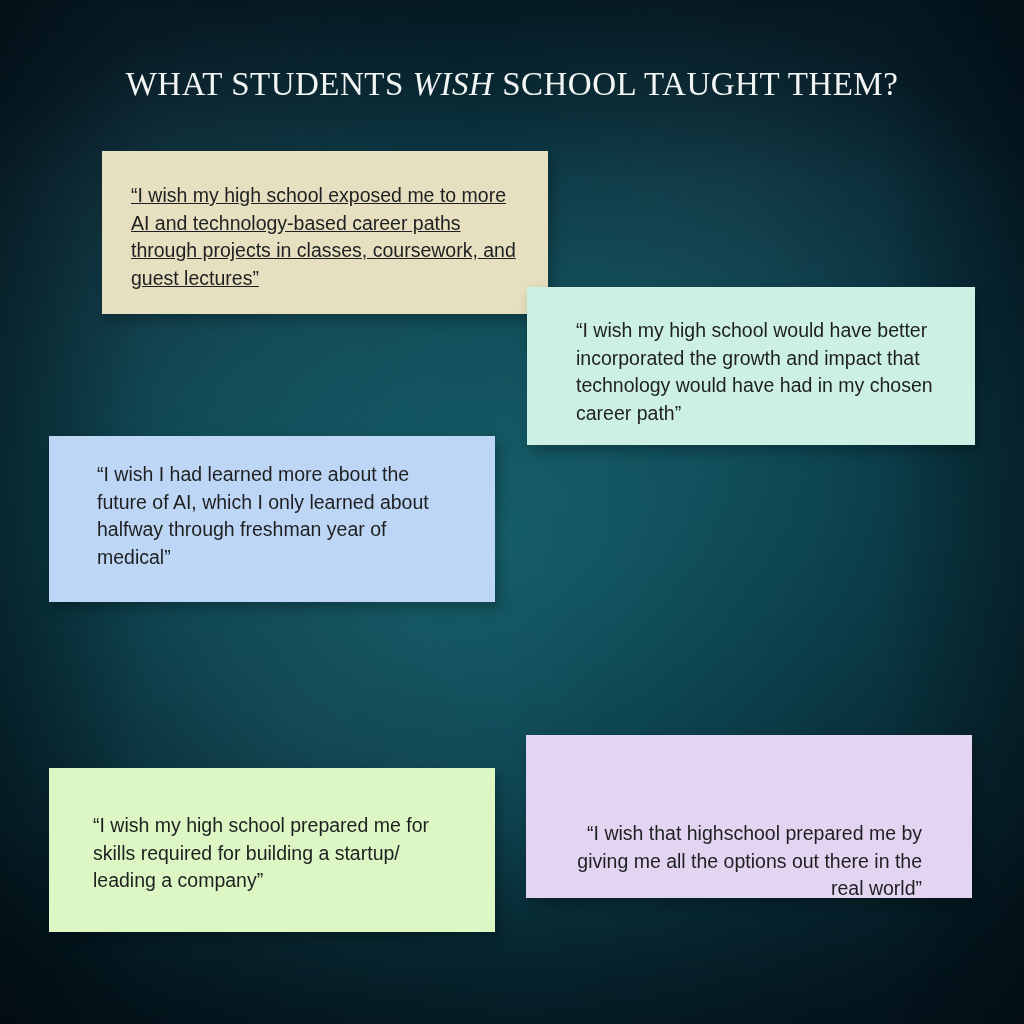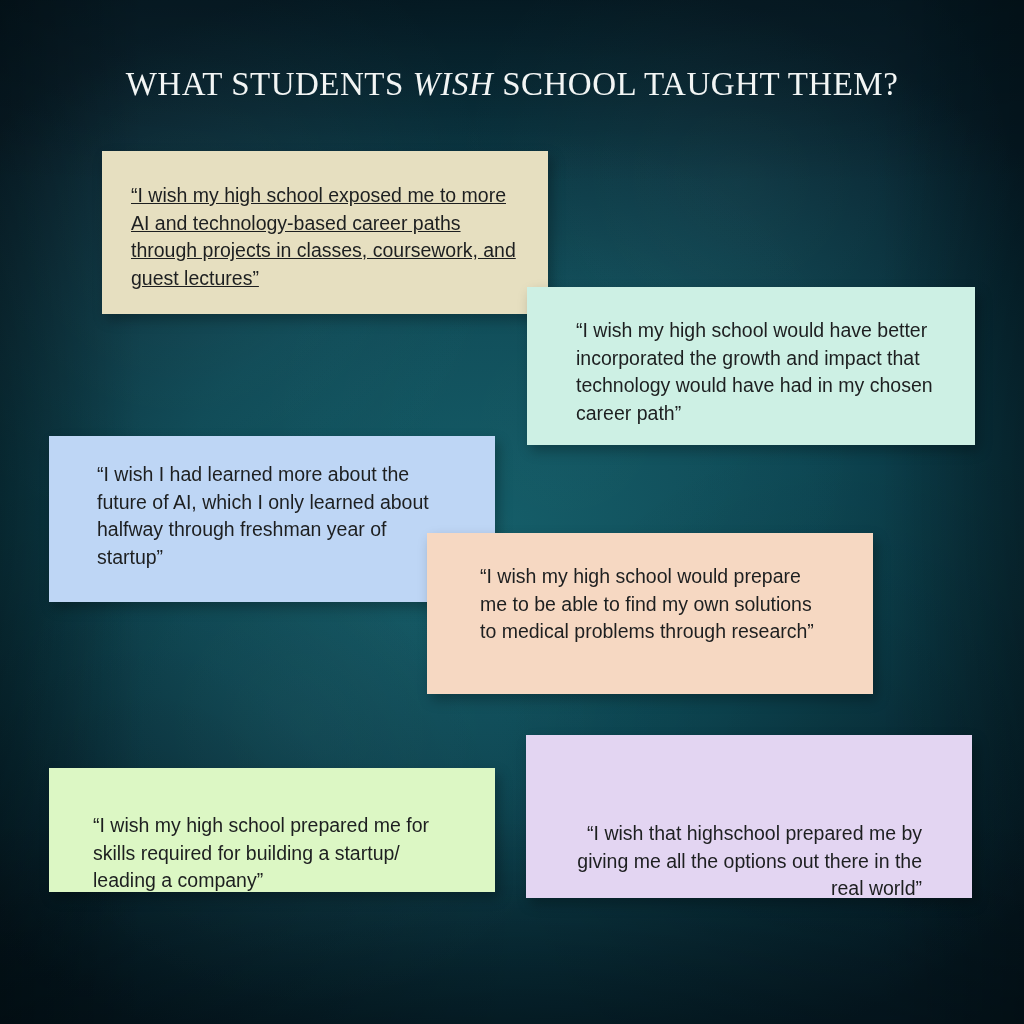--- a/index.html
+++ b/index.html
@@ -88,28 +88,25 @@
 
   <div class="card" style="left:102px; top:151px; width:446px; height:163px; background:#e6dfc0;">
     <span class="txt" style="left:29px; top:31px; width:388px;text-decoration:underline;">“I wish my high school exposed me to more AI and technology-based career paths through projects in classes, coursework, and guest lectures”</span>
   </div>
 
   <div class="card" style="left:527px; top:287px; width:448px; height:158px; background:#cdf0e4;">
     <span class="txt" style="left:49px; top:30px; width:375px;">“I wish my high school would have better incorporated the growth and impact that technology would have had in my chosen career path”</span>
   </div>
 
   <div class="card" style="left:49px; top:436px; width:446px; height:166px; background:#bed6f5;">
-    <span class="txt" style="left:48px; top:25px; width:340px;">“I wish I had learned more about the future of AI, which I only learned about halfway through freshman year of startup”</span>
+    <span class="txt" style="left:48px; top:25px; width:340px;">“I wish I had learned more about the future of AI, which I only learned about halfway through freshman year of medical”</span>
   </div>
 
-  <div class="card" style="left:427px; top:533px; width:446px; height:161px; background:#f6d8c2;">
-    <span class="txt" style="left:53px; top:30px; width:340px;">“I wish my high school would prepare me to be able to find my own solutions to medical problems through research”</span>
-  </div>
 
-  <div class="card" style="left:49px; top:768px; width:446px; height:124px; background:#dcf7c4;">
+  <div class="card" style="left:49px; top:768px; width:446px; height:164px; background:#dcf7c4;">
     <span class="txt" style="left:44px; top:44px; width:360px;">“I wish my high school prepared me for skills required for building a startup/ leading a company”</span>
   </div>
 
   <div class="card" style="left:526px; top:735px; width:446px; height:163px; background:#e3d5f2;">
     <span class="txt" style="left:41px; top:85px; width:355px;text-align:right;">“I wish that highschool prepared me by giving me all the options out there in the real world”</span>
   </div>
 
 </div>
 
 </body></html>

